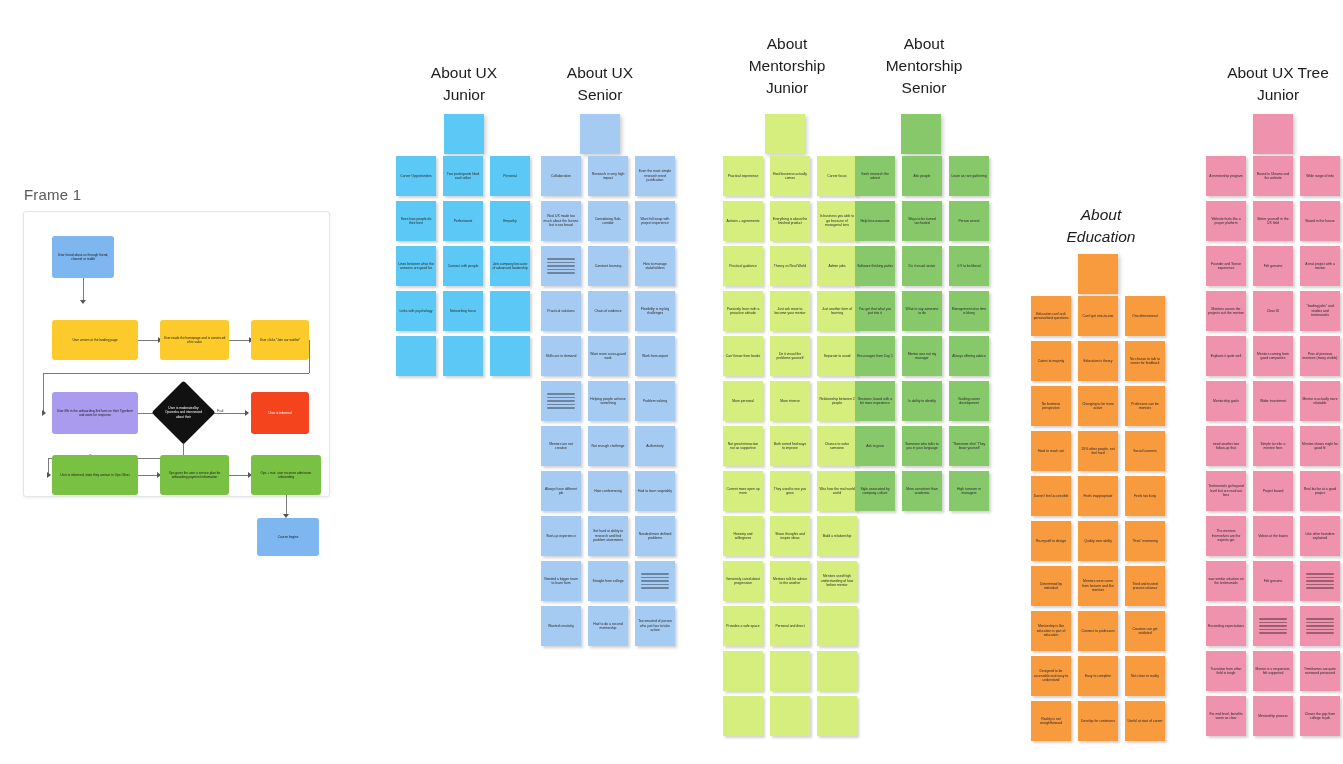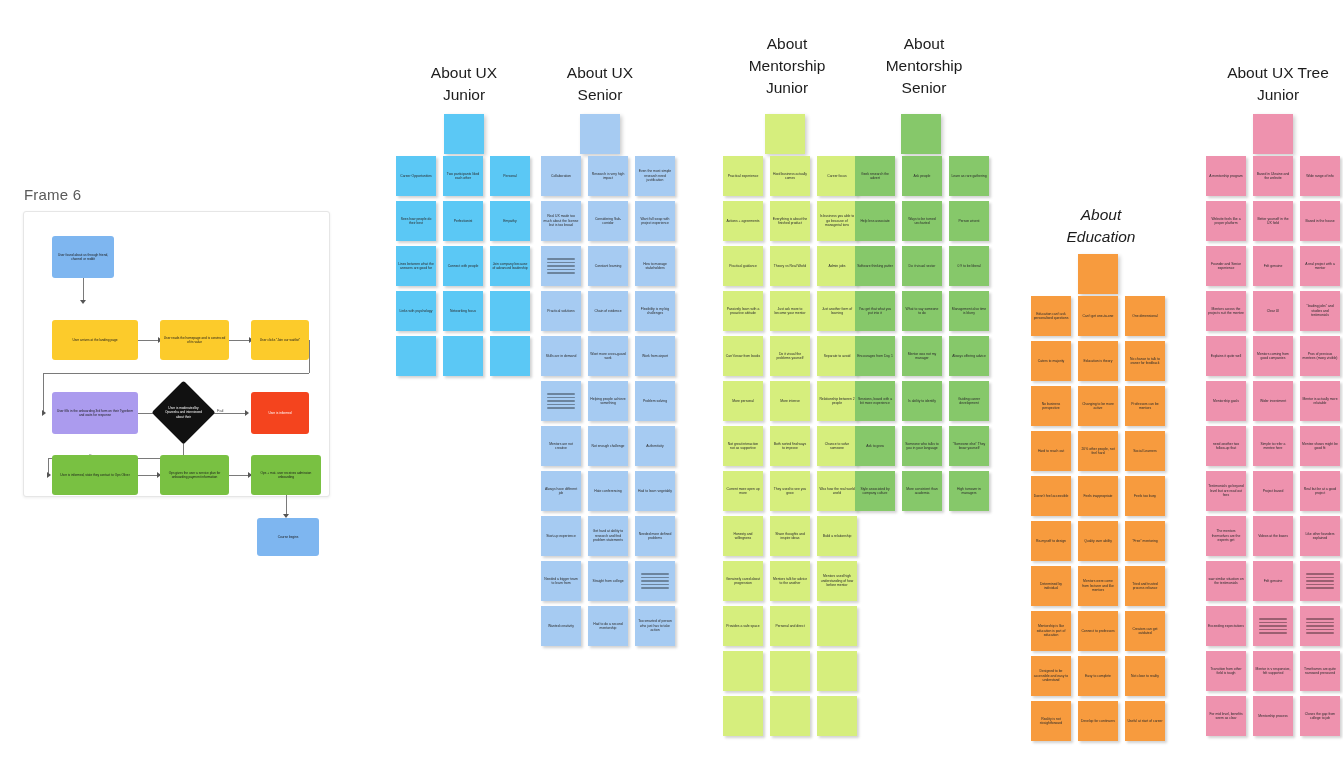--- a/index.html
+++ b/index.html
@@ -59,21 +59,21 @@
   }
   .note .lines{display:block;width:76%;}
   .note .lines i{display:block;height:1.4px;background:rgba(0,0,0,.35);margin:2.2px 0;border-radius:1px;}
   .header-note{box-shadow:2px 2px 4px rgba(0,0,0,.2);}
 </style>
 </head>
 <body>
 
 <div class="board">
 
-  <div class="frame-label">Frame 6</div>
+  <div class="frame-label">Frame 1</div>
   <div class="frame-box">
 
     <div class="edge v" style="left:59px;top:66px;height:24px;"></div>
     <div class="arrow d" style="left:56px;top:88px;"></div>
 
     <div class="edge h" style="left:114px;top:128px;width:22px;"></div>
     <div class="arrow r" style="left:134px;top:125px;"></div>
 
     <div class="edge h" style="left:205px;top:128px;width:22px;"></div>
     <div class="arrow r" style="left:225px;top:125px;"></div>

